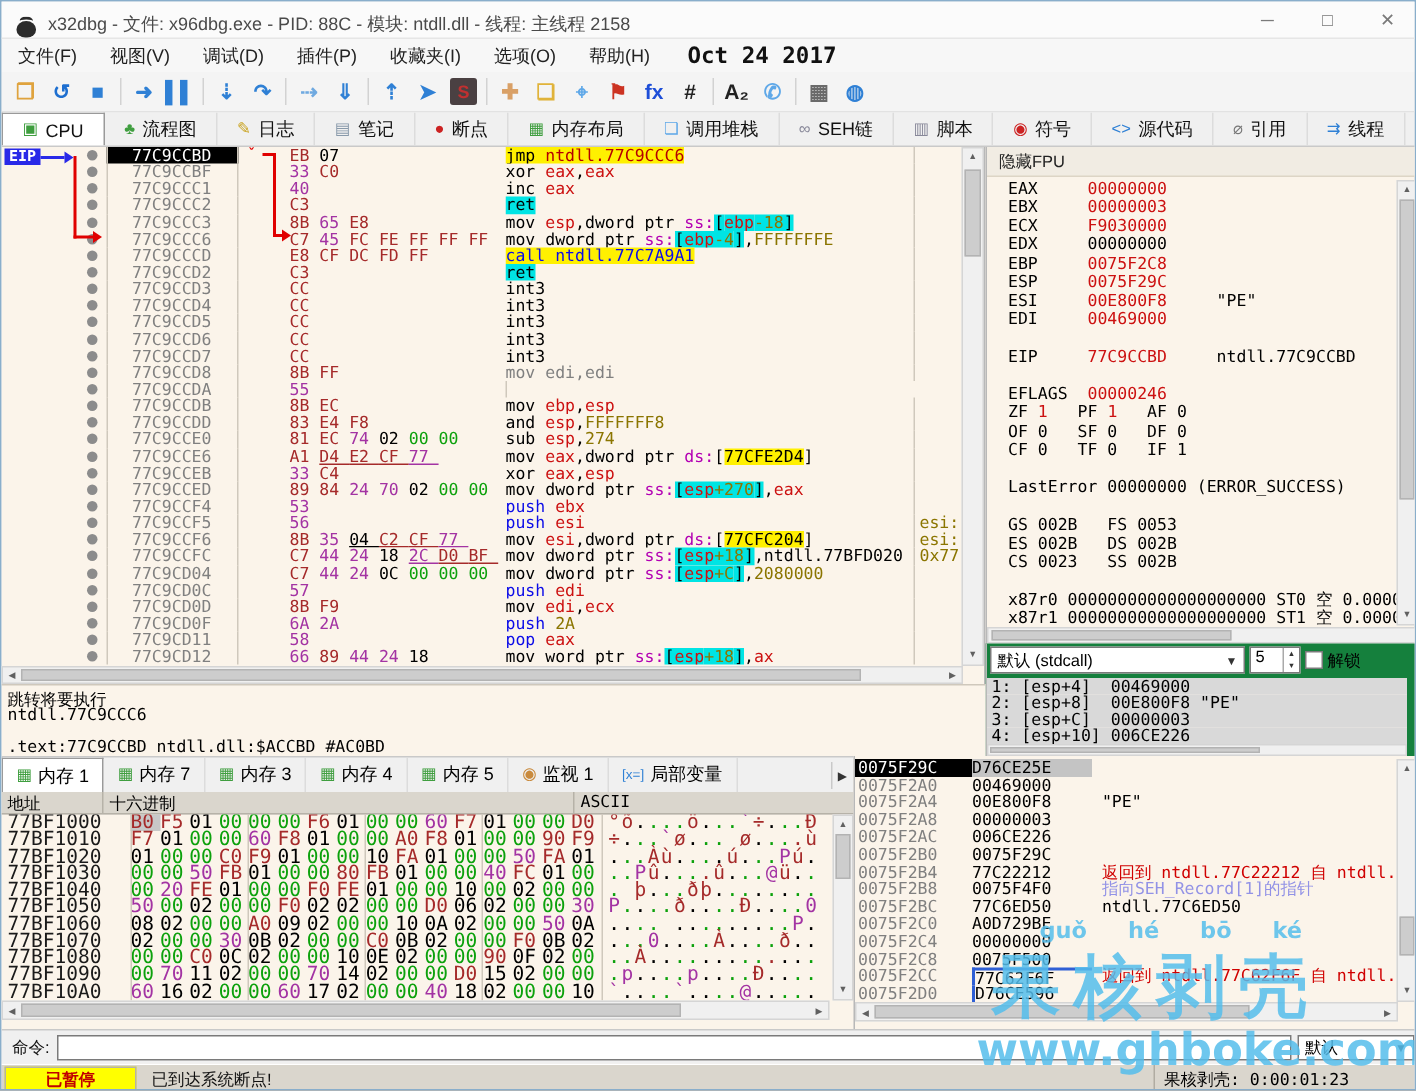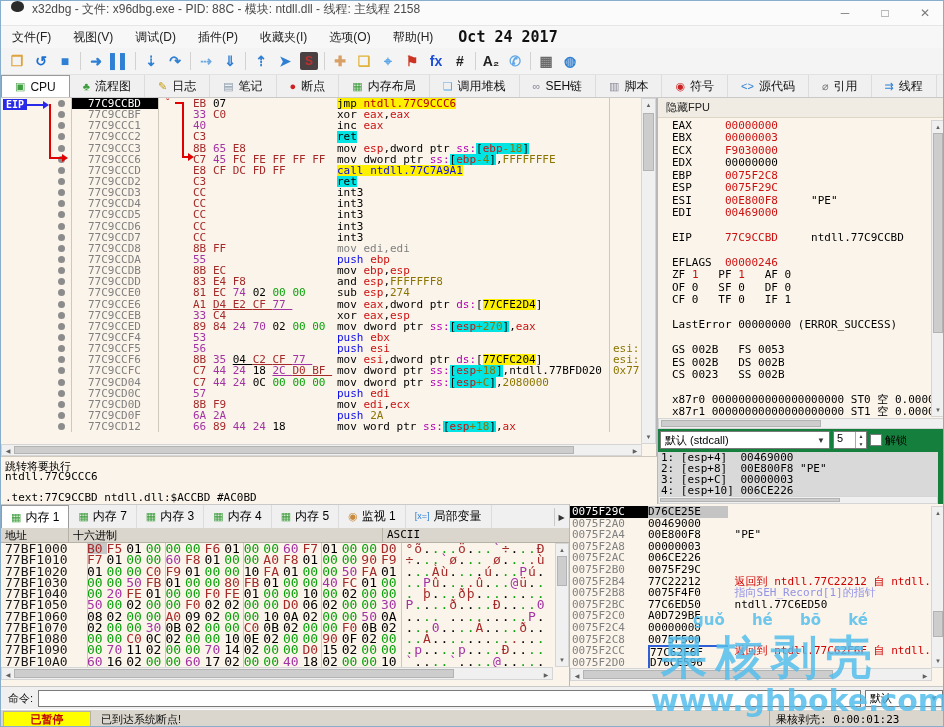--- a/index.html
+++ b/index.html
@@ -1,20 +1,20 @@
 <!DOCTYPE html>
 <html><head>
 <meta charset="utf-8">
 <style>
   html,body{margin:0;padding:0;background:#888;}
   *{box-sizing:border-box;}
   .win{position:relative;width:944px;height:727px;background:#F0F0F0;border:1px solid #89AECB;
        font-family:"Liberation Sans",sans-serif;overflow:hidden;}
   
-  .titlebar{position:absolute;left:0;top:0;width:944px;height:25px;background:#FBFBFB;border-bottom:1px solid #E6E6E6;display:flex;align-items:flex-start;}
+  .titlebar{position:absolute;left:0;top:0;width:944px;height:25px;background:#FBFBFB;border-bottom:1px solid #E6E6E6;display:flex;align-items:flex-end;}
   .bug{width:13px;height:11px;background:#2B2B2B;border-radius:50% 50% 45% 45%;margin:0 8px 0 10px;position:relative;}
   .bug:before{content:"";position:absolute;left:2px;top:-3px;width:9px;height:4px;border-top:2px solid #2B2B2B;border-radius:50%;}
   .title-text{font-size:12px;color:#4A4A4A;}
   .wbtns{margin-left:auto;display:flex;}
   .wbtn{width:40px;height:24px;display:flex;align-items:center;justify-content:center;color:#7A7A7A;font-size:12px;}
   
   .menubar{position:absolute;left:0;top:25px;width:944px;height:22px;background:#F7F7F7;display:flex;align-items:center;font-size:12px;color:#222;}
   .mitem{padding:0 11px;height:100%;display:flex;align-items:center;}
   .mdate{margin-left:14px;font-family:"DejaVu Sans Mono",monospace;font-weight:bold;font-size:15px;color:#111;}
   
@@ -243,35 +243,36 @@
         <div class="drow"><span class="dgut"></span><span class="ddot"><i></i></span><span class="daddr">77C9CCC3</span><span class="djmp"></span><span class="dbytes"><span style="color: rgb(165, 42, 42);">8B </span><span style="color: rgb(163, 51, 163);">65 </span><span style="color: rgb(165, 42, 42);">E8 </span></span><span class="dinstr"><span class="k">mov </span><span class="r">esp</span><span class="k">,dword ptr </span><span class="s">ss:</span><span class="k c">[</span><span class="r c">ebp</span><span class="n c">-18</span><span class="k c">]</span></span><span class="dcom"></span></div>
         <div class="drow"><span class="dgut"></span><span class="ddot"><i></i></span><span class="daddr">77C9CCC6</span><span class="djmp"></span><span class="dbytes"><span style="color: rgb(165, 42, 42);">C7 </span><span style="color: rgb(163, 51, 163);">45 </span><span style="color: rgb(165, 42, 42);">FC </span><span style="color: rgb(165, 42, 42);">FE </span><span style="color: rgb(165, 42, 42);">FF </span><span style="color: rgb(165, 42, 42);">FF </span><span style="color: rgb(165, 42, 42);">FF </span></span><span class="dinstr"><span class="k">mov dword ptr </span><span class="s">ss:</span><span class="k c">[</span><span class="r c">ebp</span><span class="n c">-4</span><span class="k c">]</span><span class="k">,</span><span class="n">FFFFFFFE</span></span><span class="dcom"></span></div>
         <div class="drow"><span class="dgut"></span><span class="ddot"><i></i></span><span class="daddr">77C9CCCD</span><span class="djmp"></span><span class="dbytes"><span style="color: rgb(165, 42, 42);">E8 </span><span style="color: rgb(165, 42, 42);">CF </span><span style="color: rgb(165, 42, 42);">DC </span><span style="color: rgb(165, 42, 42);">FD </span><span style="color: rgb(165, 42, 42);">FF </span></span><span class="dinstr"><span class="b y">call </span><span class="b y">ntdll.77C7A9A1</span></span><span class="dcom"></span></div>
         <div class="drow"><span class="dgut"></span><span class="ddot"><i></i></span><span class="daddr">77C9CCD2</span><span class="djmp"></span><span class="dbytes"><span style="color: rgb(165, 42, 42);">C3 </span></span><span class="dinstr"><span class="k c">ret</span></span><span class="dcom"></span></div>
         <div class="drow"><span class="dgut"></span><span class="ddot"><i></i></span><span class="daddr">77C9CCD3</span><span class="djmp"></span><span class="dbytes"><span style="color: rgb(165, 42, 42);">CC </span></span><span class="dinstr"><span class="k">int3</span></span><span class="dcom"></span></div>
         <div class="drow"><span class="dgut"></span><span class="ddot"><i></i></span><span class="daddr">77C9CCD4</span><span class="djmp"></span><span class="dbytes"><span style="color: rgb(165, 42, 42);">CC </span></span><span class="dinstr"><span class="k">int3</span></span><span class="dcom"></span></div>
         <div class="drow"><span class="dgut"></span><span class="ddot"><i></i></span><span class="daddr">77C9CCD5</span><span class="djmp"></span><span class="dbytes"><span style="color: rgb(165, 42, 42);">CC </span></span><span class="dinstr"><span class="k">int3</span></span><span class="dcom"></span></div>
         <div class="drow"><span class="dgut"></span><span class="ddot"><i></i></span><span class="daddr">77C9CCD6</span><span class="djmp"></span><span class="dbytes"><span style="color: rgb(165, 42, 42);">CC </span></span><span class="dinstr"><span class="k">int3</span></span><span class="dcom"></span></div>
         <div class="drow"><span class="dgut"></span><span class="ddot"><i></i></span><span class="daddr">77C9CCD7</span><span class="djmp"></span><span class="dbytes"><span style="color: rgb(165, 42, 42);">CC </span></span><span class="dinstr"><span class="k">int3</span></span><span class="dcom"></span></div>
         <div class="drow"><span class="dgut"></span><span class="ddot"><i></i></span><span class="daddr">77C9CCD8</span><span class="djmp"></span><span class="dbytes"><span style="color: rgb(165, 42, 42);">8B </span><span style="color: rgb(165, 42, 42);">FF </span></span><span class="dinstr"><span class="gy">mov edi,edi</span></span><span class="dcom"></span></div>
-        <div class="drow"><span class="dgut"></span><span class="ddot"><i></i></span><span class="daddr">77C9CCDA</span><span class="djmp"></span><span class="dbytes"><span style="color: rgb(163, 51, 163);">55 </span></span><span class="dinstr"><span class="b">push </span><span class="r">ebp</span></span><span class="dcom"></span></div>
+        <div class="drow"><span class="dgut"></span><span class="ddot"><i></i></span><span class="daddr">77C9CCDA</span><span class="djmp"></span><span class="dbytes"><span style="color: rgb(163, 51, 163);">55 </span></span><span class="dcom"></span></div>
         <div class="drow"><span class="dgut"></span><span class="ddot"><i></i></span><span class="daddr">77C9CCDB</span><span class="djmp"></span><span class="dbytes"><span style="color: rgb(165, 42, 42);">8B </span><span style="color: rgb(165, 42, 42);">EC </span></span><span class="dinstr"><span class="k">mov </span><span class="r">ebp</span><span class="k">,</span><span class="r">esp</span></span><span class="dcom"></span></div>
         <div class="drow"><span class="dgut"></span><span class="ddot"><i></i></span><span class="daddr">77C9CCDD</span><span class="djmp"></span><span class="dbytes"><span style="color: rgb(165, 42, 42);">83 </span><span style="color: rgb(165, 42, 42);">E4 </span><span style="color: rgb(165, 42, 42);">F8 </span></span><span class="dinstr"><span class="k">and </span><span class="r">esp</span><span class="k">,</span><span class="n">FFFFFFF8</span></span><span class="dcom"></span></div>
         <div class="drow"><span class="dgut"></span><span class="ddot"><i></i></span><span class="daddr">77C9CCE0</span><span class="djmp"></span><span class="dbytes"><span style="color: rgb(165, 42, 42);">81 </span><span style="color: rgb(165, 42, 42);">EC </span><span style="color: rgb(163, 51, 163);">74 </span><span style="color: rgb(0, 0, 0);">02 </span><span style="color: rgb(12, 161, 12);">00 </span><span style="color: rgb(12, 161, 12);">00 </span></span><span class="dinstr"><span class="k">sub </span><span class="r">esp</span><span class="k">,</span><span class="n">274</span></span><span class="dcom"></span></div>
         <div class="drow"><span class="dgut"></span><span class="ddot"><i></i></span><span class="daddr">77C9CCE6</span><span class="djmp"></span><span class="dbytes"><span style="color: rgb(165, 42, 42);">A1 </span><span class="u" style="color: rgb(165, 42, 42);">D4 </span><span class="u" style="color: rgb(165, 42, 42);">E2 </span><span class="u" style="color: rgb(165, 42, 42);">CF </span><span class="u" style="color: rgb(163, 51, 163);">77 </span></span><span class="dinstr"><span class="k">mov </span><span class="r">eax</span><span class="k">,dword ptr </span><span class="s">ds:</span><span class="k">[</span><span class="k y">77CFE2D4</span><span class="k">]</span></span><span class="dcom"></span></div>
         <div class="drow"><span class="dgut"></span><span class="ddot"><i></i></span><span class="daddr">77C9CCEB</span><span class="djmp"></span><span class="dbytes"><span style="color: rgb(163, 51, 163);">33 </span><span style="color: rgb(165, 42, 42);">C4 </span></span><span class="dinstr"><span class="k">xor </span><span class="r">eax</span><span class="k">,</span><span class="r">esp</span></span><span class="dcom"></span></div>
         <div class="drow"><span class="dgut"></span><span class="ddot"><i></i></span><span class="daddr">77C9CCED</span><span class="djmp"></span><span class="dbytes"><span style="color: rgb(165, 42, 42);">89 </span><span style="color: rgb(165, 42, 42);">84 </span><span style="color: rgb(163, 51, 163);">24 </span><span style="color: rgb(163, 51, 163);">70 </span><span style="color: rgb(0, 0, 0);">02 </span><span style="color: rgb(12, 161, 12);">00 </span><span style="color: rgb(12, 161, 12);">00 </span></span><span class="dinstr"><span class="k">mov dword ptr </span><span class="s">ss:</span><span class="k c">[</span><span class="r c">esp</span><span class="n c">+270</span><span class="k c">]</span><span class="k">,</span><span class="r">eax</span></span><span class="dcom"></span></div>
         <div class="drow"><span class="dgut"></span><span class="ddot"><i></i></span><span class="daddr">77C9CCF4</span><span class="djmp"></span><span class="dbytes"><span style="color: rgb(163, 51, 163);">53 </span></span><span class="dinstr"><span class="b">push </span><span class="r">ebx</span></span><span class="dcom"></span></div>
         <div class="drow"><span class="dgut"></span><span class="ddot"><i></i></span><span class="daddr">77C9CCF5</span><span class="djmp"></span><span class="dbytes"><span style="color: rgb(163, 51, 163);">56 </span></span><span class="dinstr"><span class="b">push </span><span class="r">esi</span></span><span class="dcom">esi:</span></div>
         <div class="drow"><span class="dgut"></span><span class="ddot"><i></i></span><span class="daddr">77C9CCF6</span><span class="djmp"></span><span class="dbytes"><span style="color: rgb(165, 42, 42);">8B </span><span style="color: rgb(163, 51, 163);">35 </span><span class="u" style="color: rgb(0, 0, 0);">04 </span><span class="u" style="color: rgb(165, 42, 42);">C2 </span><span class="u" style="color: rgb(165, 42, 42);">CF </span><span class="u" style="color: rgb(163, 51, 163);">77 </span></span><span class="dinstr"><span class="k">mov </span><span class="r">esi</span><span class="k">,dword ptr </span><span class="s">ds:</span><span class="k">[</span><span class="k y">77CFC204</span><span class="k">]</span></span><span class="dcom">esi:</span></div>
         <div class="drow"><span class="dgut"></span><span class="ddot"><i></i></span><span class="daddr">77C9CCFC</span><span class="djmp"></span><span class="dbytes"><span style="color: rgb(165, 42, 42);">C7 </span><span style="color: rgb(163, 51, 163);">44 </span><span style="color: rgb(163, 51, 163);">24 </span><span style="color: rgb(0, 0, 0);">18 </span><span class="u" style="color: rgb(163, 51, 163);">2C </span><span class="u" style="color: rgb(165, 42, 42);">D0 </span><span class="u" style="color: rgb(165, 42, 42);">BF </span></span><span class="dinstr"><span class="k">mov dword ptr </span><span class="s">ss:</span><span class="k c">[</span><span class="r c">esp</span><span class="n c">+18</span><span class="k c">]</span><span class="k">,</span><span class="k">ntdll.77BFD020</span></span><span class="dcom">0x77</span></div>
         <div class="drow"><span class="dgut"></span><span class="ddot"><i></i></span><span class="daddr">77C9CD04</span><span class="djmp"></span><span class="dbytes"><span style="color: rgb(165, 42, 42);">C7 </span><span style="color: rgb(163, 51, 163);">44 </span><span style="color: rgb(163, 51, 163);">24 </span><span style="color: rgb(0, 0, 0);">0C </span><span style="color: rgb(12, 161, 12);">00 </span><span style="color: rgb(12, 161, 12);">00 </span><span style="color: rgb(12, 161, 12);">00 </span></span><span class="dinstr"><span class="k">mov dword ptr </span><span class="s">ss:</span><span class="k c">[</span><span class="r c">esp</span><span class="n c">+C</span><span class="k c">]</span><span class="k">,</span><span class="n">2080000</span></span><span class="dcom"></span></div>
         <div class="drow"><span class="dgut"></span><span class="ddot"><i></i></span><span class="daddr">77C9CD0C</span><span class="djmp"></span><span class="dbytes"><span style="color: rgb(163, 51, 163);">57 </span></span><span class="dinstr"><span class="b">push </span><span class="r">edi</span></span><span class="dcom"></span></div>
         <div class="drow"><span class="dgut"></span><span class="ddot"><i></i></span><span class="daddr">77C9CD0D</span><span class="djmp"></span><span class="dbytes"><span style="color: rgb(165, 42, 42);">8B </span><span style="color: rgb(165, 42, 42);">F9 </span></span><span class="dinstr"><span class="k">mov </span><span class="r">edi</span><span class="k">,</span><span class="r">ecx</span></span><span class="dcom"></span></div>
         <div class="drow"><span class="dgut"></span><span class="ddot"><i></i></span><span class="daddr">77C9CD0F</span><span class="djmp"></span><span class="dbytes"><span style="color: rgb(163, 51, 163);">6A </span><span style="color: rgb(163, 51, 163);">2A </span></span><span class="dinstr"><span class="b">push </span><span class="n">2A</span></span><span class="dcom"></span></div>
+        <div class="drow"><span class="dgut"></span><span class="ddot"><i></i></span><span class="daddr">77C9CD11</span><span class="djmp"></span><span class="dbytes"><span style="color: rgb(163, 51, 163);">58 </span></span><span class="dinstr"><span class="b">pop </span><span class="r">eax</span></span><span class="dcom"></span></div>
         <div class="drow"><span class="dgut"></span><span class="ddot"><i></i></span><span class="daddr">77C9CD12</span><span class="djmp"></span><span class="dbytes"><span style="color: rgb(163, 51, 163);">66 </span><span style="color: rgb(165, 42, 42);">89 </span><span style="color: rgb(163, 51, 163);">44 </span><span style="color: rgb(163, 51, 163);">24 </span><span style="color: rgb(0, 0, 0);">18 </span></span><span class="dinstr"><span class="k">mov word ptr </span><span class="s">ss:</span><span class="k c">[</span><span class="r c">esp</span><span class="n c">+18</span><span class="k c">]</span><span class="k">,</span><span class="r">ax</span></span><span class="dcom"></span></div>
       </div>
 
     <div class="eipbadge">EIP</div>
     <div class="ov bline" style="left:26px;top:6px;width:16px;height:2px;"></div>
     <div class="ov bhead" style="left:42px;top:3px;"></div>
     <div class="ov rline" style="left:48px;top:6px;width:2px;height:55px;"></div>
     <div class="ov rline" style="left:48px;top:59px;width:14px;height:2px;"></div>
     <div class="ov rhead" style="left:61px;top:56px;"></div>
     <span class="jmark" style="left:164px;top:0px;">ˇ</span>

